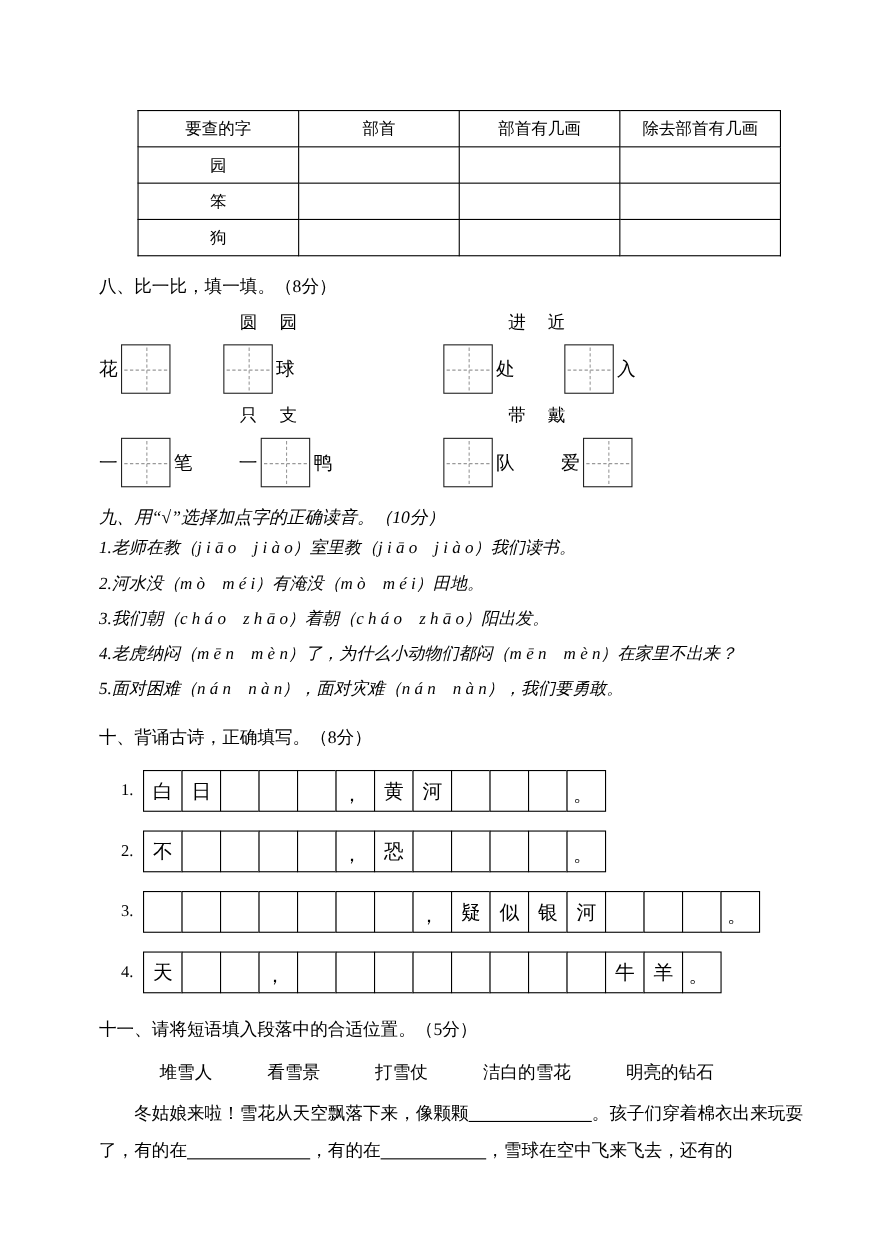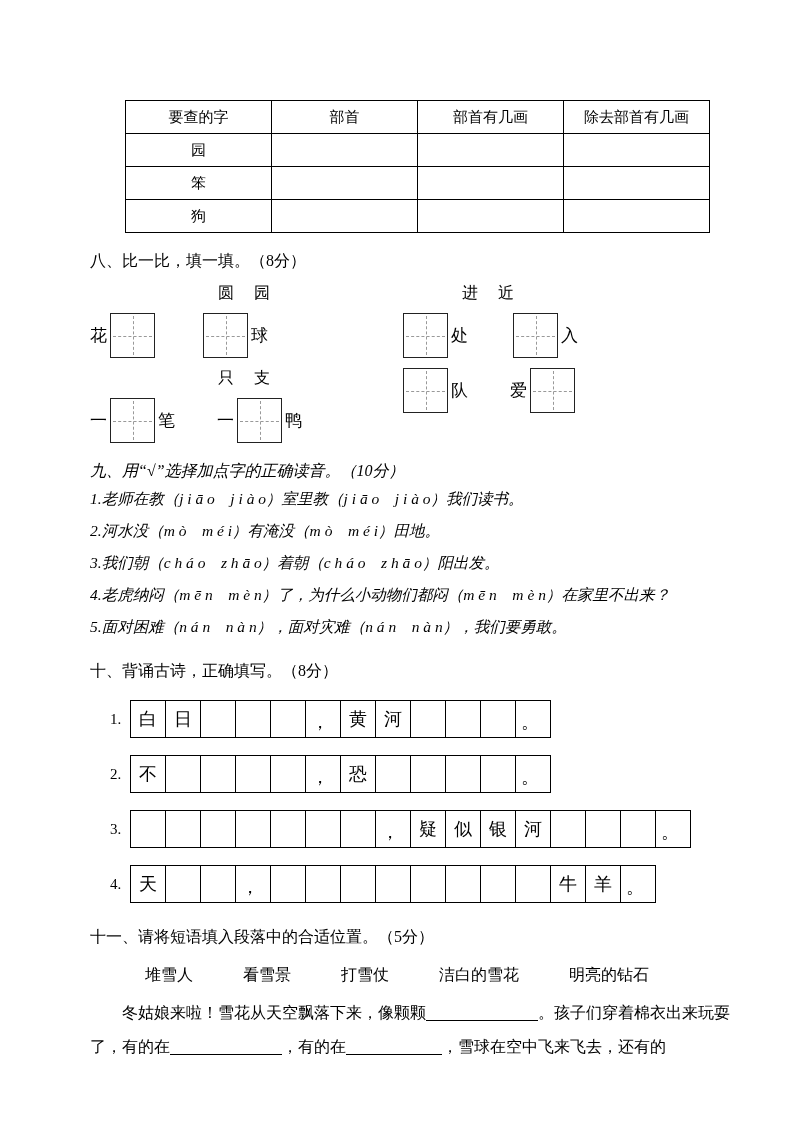--- a/index.html
+++ b/index.html
@@ -135,20 +135,21 @@
             <span>笔</span>
           </div>
           <div class="cmp-item">
             <span>一</span>
             <span class="tzg"></span>
             <span>鸭</span>
           </div>
         </div>
       </div>
       <div class="cmp-group">
+        <div class="cmp-label">带　戴</div>
         <div class="cmp-items">
           <div class="cmp-item">
             <span></span>
             <span class="tzg"></span>
             <span>队</span>
           </div>
           <div class="cmp-item">
             <span>爱</span>
             <span class="tzg"></span>
             <span></span>

